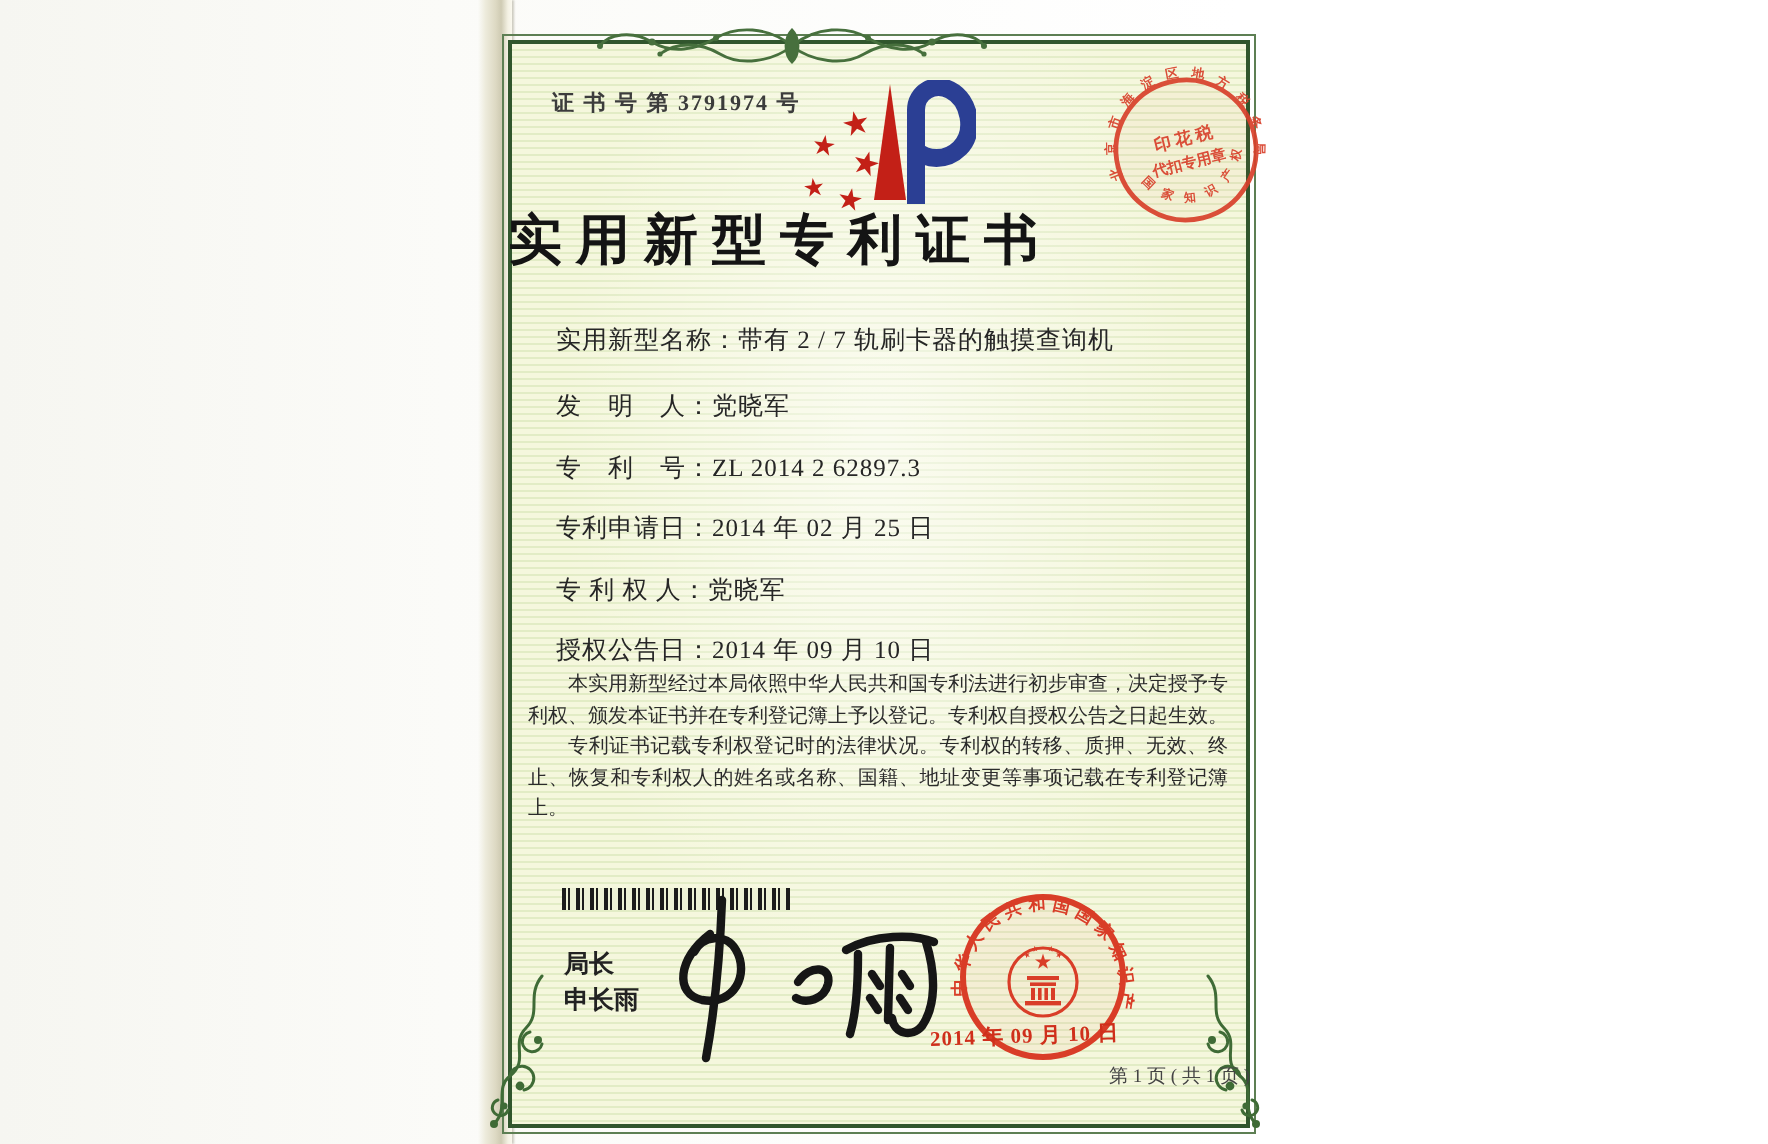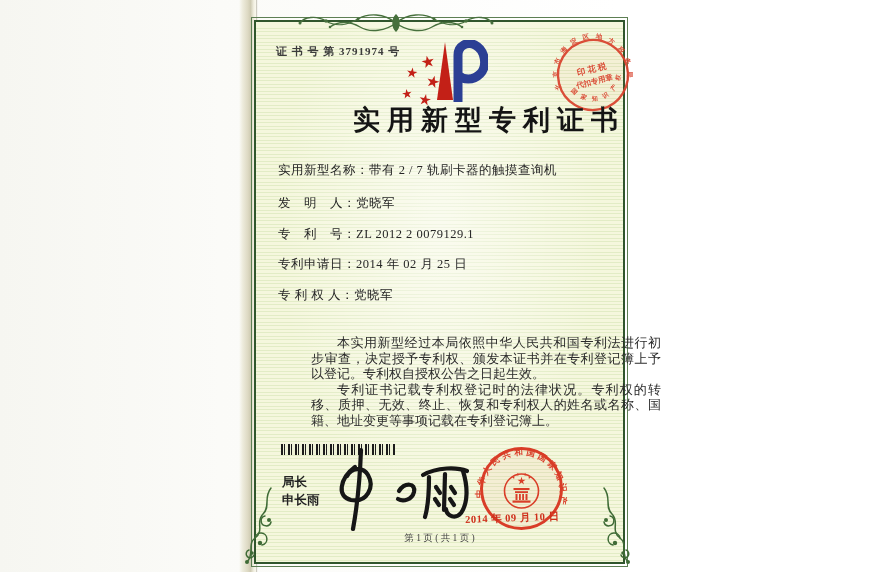--- a/index.html
+++ b/index.html
@@ -20,38 +20,38 @@
     background:
       radial-gradient(ellipse at 50% 38%,rgba(255,255,255,.55),rgba(255,255,255,0) 62%),
       repeating-linear-gradient(180deg,#f5f7dd 0px,#f5f7dd 2.5px,#e2ecc5 2.5px,#e2ecc5 3.5px);}
   .top-ornament{position:absolute;left:298px;top:9px;}
   .corner-flourish{position:absolute;}
   .corner-bl{left:241px;top:486px;}
   .corner-br{left:596px;top:486px;transform:scaleX(-1);}
   .cert-no{position:absolute;left:276px;top:44px;font-size:11px;letter-spacing:1px;color:#3c3c3c;font-weight:bold;}
   .logo{position:absolute;left:396px;top:40px;}
   .seal-tr{position:absolute;left:551px;top:33px;transform:rotate(-14deg);opacity:.92;}
-  .title{position:absolute;left:254px;top:102px;width:371px;margin:0;text-align:right;
+  .title{position:absolute;left:254px;top:102px;width:371px;margin:0;text-align:left;
     font-size:27px;font-weight:bold;letter-spacing:7px;color:#141414;}
   .field{position:absolute;left:278px;font-size:12.5px;color:#262626;letter-spacing:.5px;white-space:nowrap;}
   .f0{top:162px}.f1{top:195px}.f2{top:226px}.f3{top:256px}.f4{top:287px}.f5{top:317px}
-  .body-text{position:absolute;left:264px;top:335px;width:350px;font-size:13px;line-height:15.6px;
-    color:#2b2b2b;text-align:justify;margin-left:47px;}
+  .body-text{position:absolute;left:264px;top:335px;width:350px;font-size:10px;line-height:15.6px;
+    color:#2b2b2b;text-align:justify;}
   .body-text p{margin:0;text-indent:2em;}
   .barcode{position:absolute;left:281px;top:444px;width:114px;height:11px;
     background:repeating-linear-gradient(90deg,#1c1c1c 0 2px,#eef2d6 2px 3px,#1c1c1c 3px 4px,#eef2d6 4px 7px,#1c1c1c 7px 9px,#eef2d6 9px 10px,#1c1c1c 10px 11px,#eef2d6 11px 14px);}
   .officer-title{position:absolute;left:282px;top:474px;font-size:12.5px;font-weight:bold;color:#222;
     font-family:"Liberation Sans","DejaVu Sans",sans-serif;}
   .officer-name{position:absolute;left:282px;top:492px;font-size:12.5px;font-weight:bold;color:#222;
     font-family:"Liberation Sans","DejaVu Sans",sans-serif;}
   .signature{position:absolute;left:325px;top:447px;}
   .seal-main{position:absolute;left:474px;top:441px;opacity:.95;}
   .seal-date{position:absolute;left:465px;top:511px;width:112px;font-size:10.5px;font-weight:bold;
     color:#cf2f1b;letter-spacing:.5px;transform:rotate(-2deg);white-space:nowrap;}
-  .footer{position:absolute;left:254px;top:532px;width:371px;text-align:center;font-size:9.5px;color:#444;}
+  .footer{position:absolute;left:254px;top:532px;width:371px;text-align:right;font-size:9.5px;color:#444;}
 </style>
 </head>
 <body>
 
 <div class="canvas">
 
   <div class="spine"></div>
 
   <div class="page"></div>
 
@@ -134,23 +134,24 @@
       <textPath href="#tr-arc-bottom" startOffset="2" textLength="78">国家知识产权局</textPath>
     </text>
     <text x="42" y="39" text-anchor="middle" font-size="8.5" fill="#d8402b" font-weight="bold">印 花 税</text>
     <text x="42" y="51" text-anchor="middle" font-size="7.5" fill="#d8402b" font-weight="bold">代扣专用章</text>
   </svg>
 
   <h1 class="title">实用新型专利证书</h1>
 
   <div class="field f0"><span>实用新型名称：</span><span>带有 2 / 7 轨刷卡器的触摸查询机</span></div>
   <div class="field f1"><span>发　明　人：</span><span>党晓军</span></div>
-  <div class="field f2"><span>专　利　号：</span><span>ZL 2012 2 0079129.1</span></div>
+  <div class="field f2"><span>专　利　号：</span><span>ZL 2014 2 62897.3</span></div>
   <div class="field f3"><span>专利申请日：</span><span>2014 年 02 月 25 日</span></div>
   <div class="field f4"><span>专 利 权 人：</span><span>党晓军</span></div>
+  <div class="field f5"><span>授权公告日：</span><span>2014 年 09 月 10 日</span></div>
 
   <div class="body-text">
     <p>本实用新型经过本局依照中华人民共和国专利法进行初步审查，决定授予专利权、颁发本证书并在专利登记簿上予以登记。专利权自授权公告之日起生效。</p>
     <p>专利证书记载专利权登记时的法律状况。专利权的转移、质押、无效、终止、恢复和专利权人的姓名或名称、国籍、地址变更等事项记载在专利登记簿上。</p>
   </div>
 
   <div class="barcode"></div>
 
   <div class="officer-title">局长</div>
   <div class="officer-name">申长雨</div>

